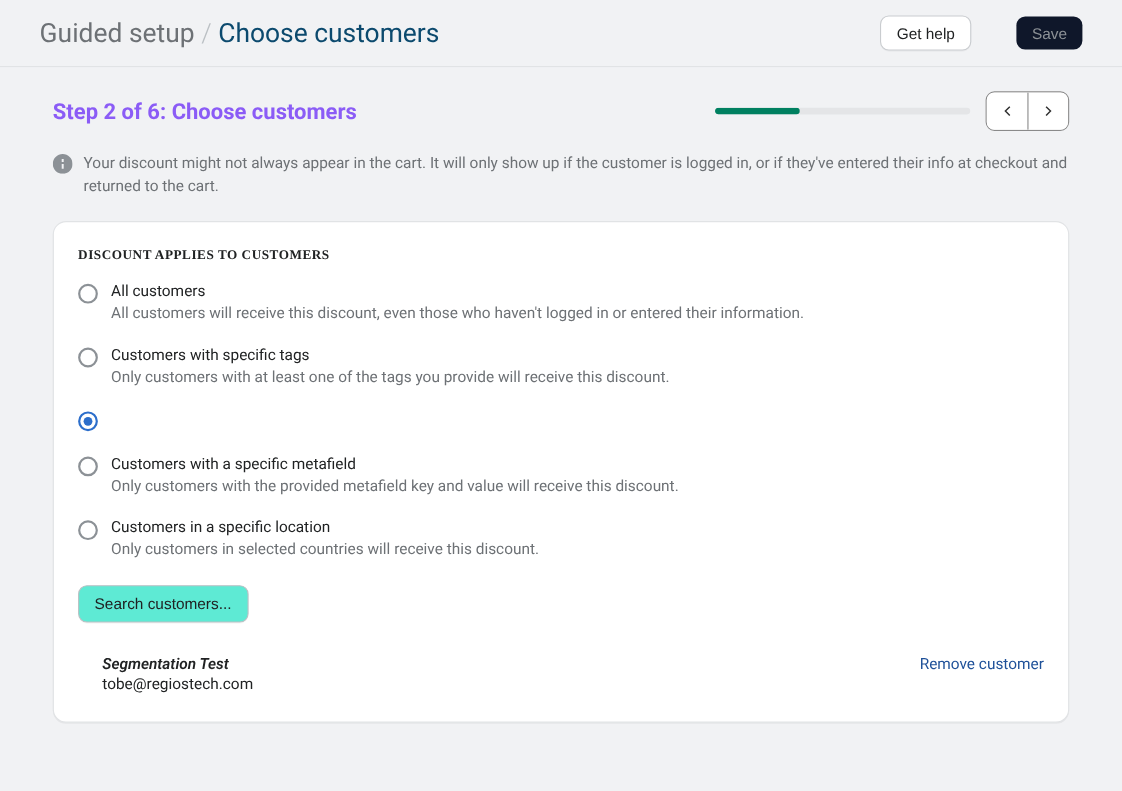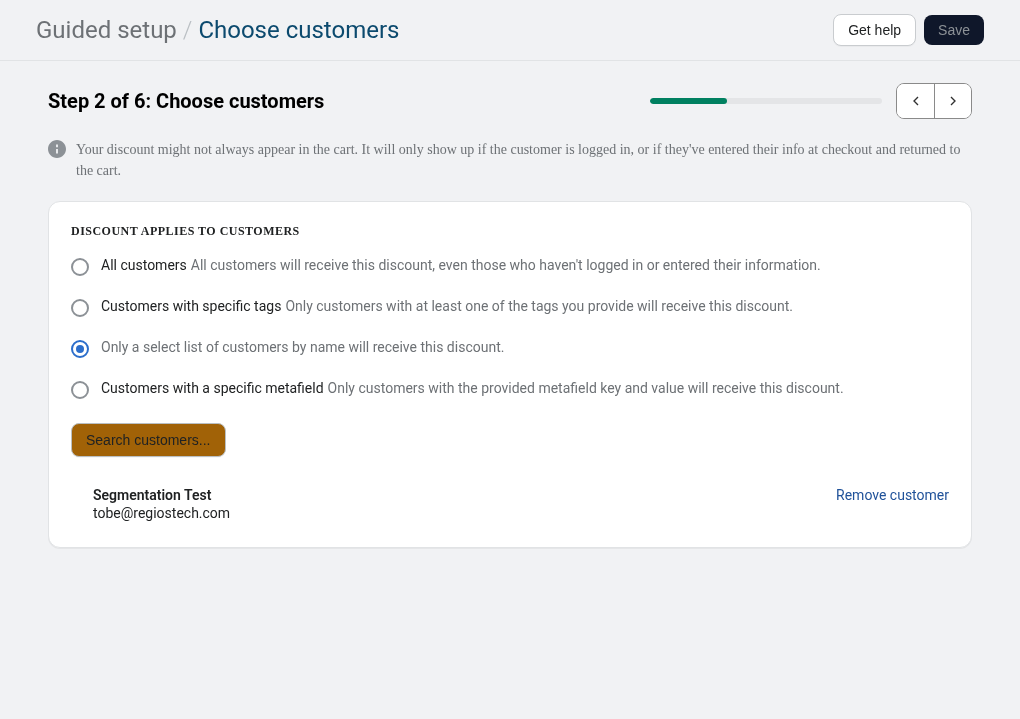--- a/index.html
+++ b/index.html
@@ -49,20 +49,21 @@
       align-items: center;
       justify-content: center;
       padding: 7px 14px;
       border-radius: 8px;
       font-size: 14px;
       font-weight: 500;
       cursor: pointer;
       border: none;
       background: #fff;
       color: #202223;
+      margin-left: 33px;
     }
     .btn-outline {
       background: #fff;
       border: 1px solid #c9cccf;
       box-shadow: 0 1px 0 rgba(0,0,0,0.03);
     }
     .btn-save {
       background: #0f172a;
       color: #8c9196;
       cursor: default;
@@ -73,21 +74,21 @@
     .step-row {
       display: flex;
       align-items: center;
       justify-content: space-between;
       gap: 20px;
       margin-bottom: 20px;
     }
     .step-title {
       font-size: 20px;
       font-weight: 700;
-      color: #000000;
+      color: #8b5cf6;
     }
     .step-right {
       display: flex;
       align-items: center;
       gap: 14px;
     }
     .progress-bar {
       width: 232px;
       height: 6px;
       background: #e4e5e7;
@@ -132,21 +133,20 @@
       fill: none;
     }
     .info-row {
       display: flex;
       align-items: flex-start;
       gap: 10px;
       margin-bottom: 20px;
       color: #6d7175;
       font-size: 14px;
       line-height: 1.5;
-      font-family: Liberation Serif, serif;
     }
     .info-row svg {
       flex-shrink: 0;
       width: 18px;
       height: 18px;
       fill: #8c9196;
       margin-top: 1px;
     }
     .card {
       background: #fff;
@@ -195,35 +195,35 @@
       height: 8px;
       border-radius: 50%;
       background: #2c6ecb;
       display: none;
     }
     .radio-circle.selected .radio-dot {
       display: block;
     }
     .radio-text {
       display: flex;
-      flex-direction: row;
+      flex-direction: column;
       gap: 4px;
     }
     .radio-label {
       font-size: 14px;
       color: #202223;
       font-weight: 400;
     }
     .radio-desc {
       font-size: 14px;
       color: #6d7175;
     }
     .search-btn {
       margin-top: 24px;
-      background: #a16207;
+      background: #5eead4;
       border: 1px solid #babfc3;
       border-radius: 8px;
       padding: 8px 14px;
       font-size: 14px;
       color: #202223;
       cursor: pointer;
       box-shadow: 0 1px 0 rgba(0,0,0,0.03);
     }
     .customer-row {
       margin-top: 30px;
@@ -234,20 +234,21 @@
     }
     .customer-info {
       display: flex;
       flex-direction: column;
       gap: 2px;
     }
     .customer-name {
       font-weight: 600;
       font-size: 14px;
       color: #202223;
+      font-style: italic;
     }
     .customer-email {
       font-size: 14px;
       color: #202223;
     }
     .remove-link {
       color: #1f5199;
       font-size: 14px;
       text-decoration: none;
       cursor: pointer;
@@ -315,28 +316,34 @@
           <div class="radio-text">
             <div class="radio-label">Customers with specific tags</div>
             <div class="radio-desc">Only customers with at least one of the tags you provide will receive this discount.</div>
           </div>
         </div>
         <div class="radio-item">
           <div class="radio-circle selected">
             <div class="radio-dot"></div>
           </div>
           <div class="radio-text">
-            <div class="radio-desc">Only a select list of customers by name will receive this discount.</div>
           </div>
         </div>
         <div class="radio-item">
           <div class="radio-circle"></div>
           <div class="radio-text">
             <div class="radio-label">Customers with a specific metafield</div>
             <div class="radio-desc">Only customers with the provided metafield key and value will receive this discount.</div>
+          </div>
+        </div>
+        <div class="radio-item">
+          <div class="radio-circle"></div>
+          <div class="radio-text">
+            <div class="radio-label">Customers in a specific location</div>
+            <div class="radio-desc">Only customers in selected countries will receive this discount.</div>
           </div>
         </div>
       </div>
 
     <button class="search-btn">Search customers...</button>
 
     <div class="customer-row">
       <div class="customer-info">
         <span class="customer-name">Segmentation Test</span>
         <span class="customer-email">tobe@regiostech.com</span>

